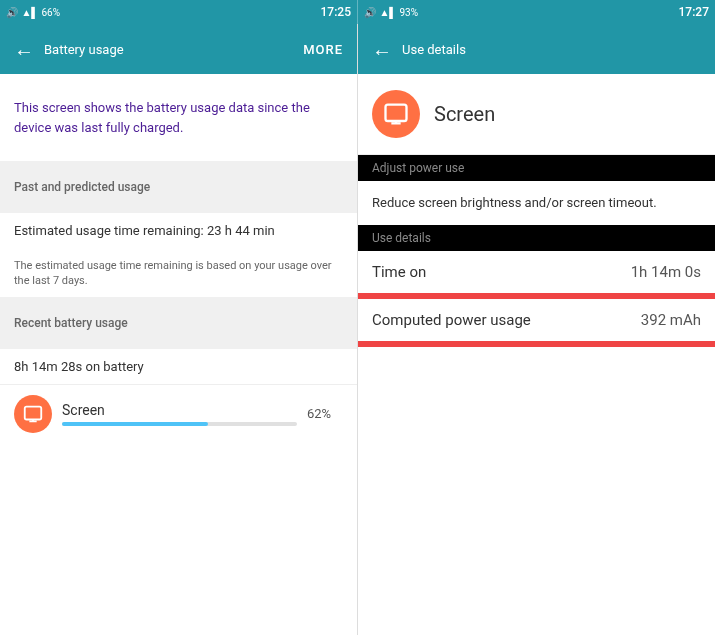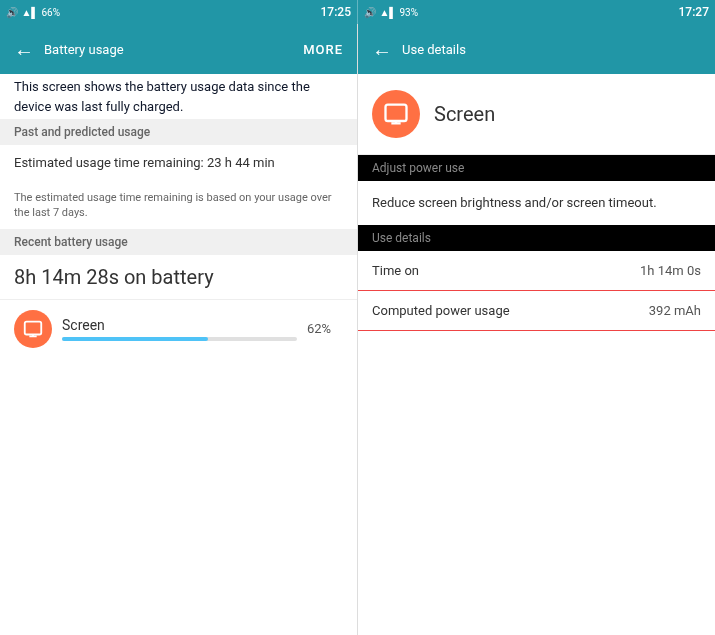--- a/index.html
+++ b/index.html
@@ -95,29 +95,29 @@
     .header-bar .more-btn {
       font-size: 13px;
       font-weight: 500;
       letter-spacing: 1px;
       cursor: pointer;
       text-transform: uppercase;
     }
 
     
     .info-text {
-      padding: 3px 14px;
-      font-size: 13px;
-      color: #0f172a;
+      padding: 24px 14px;
+      font-size: 13px;
+      color: #4c1d95;
       line-height: 1.5;
     }
 
     .section-header {
       background: #f0f0f0;
-      padding: 6px 14px;
+      padding: 19px 14px;
       font-size: 12px;
       color: #666;
       font-weight: 500;
     }
 
     .usage-section {
       padding: 10px 14px;
     }
 
     .estimated-time {
@@ -150,21 +150,21 @@
     .chart-note {
       padding: 8px 14px;
       font-size: 11px;
       color: #666;
       line-height: 1.4;
     }
 
     
     .battery-time {
       padding: 10px 14px;
-      font-size: 20px;
+      font-size: 13px;
       font-weight: 400;
       color: #333;
     }
 
     .battery-item {
       display: flex;
       align-items: center;
       padding: 10px 14px;
       border-top: 1px solid #eee;
       gap: 10px;
@@ -251,22 +251,22 @@
       font-size: 13px;
       color: #333;
       line-height: 1.5;
     }
 
     .detail-row {
       display: flex;
       justify-content: space-between;
       align-items: center;
       padding: 12px 14px;
-      border-bottom: 1px solid #ef4444;
-      font-size: 13px;
+      border-bottom: 6px solid #ef4444;
+      font-size: 15px;
     }
 
     .detail-row-label {
       color: #333;
     }
 
     .detail-row-value {
       color: #555;
     }
   </style>

